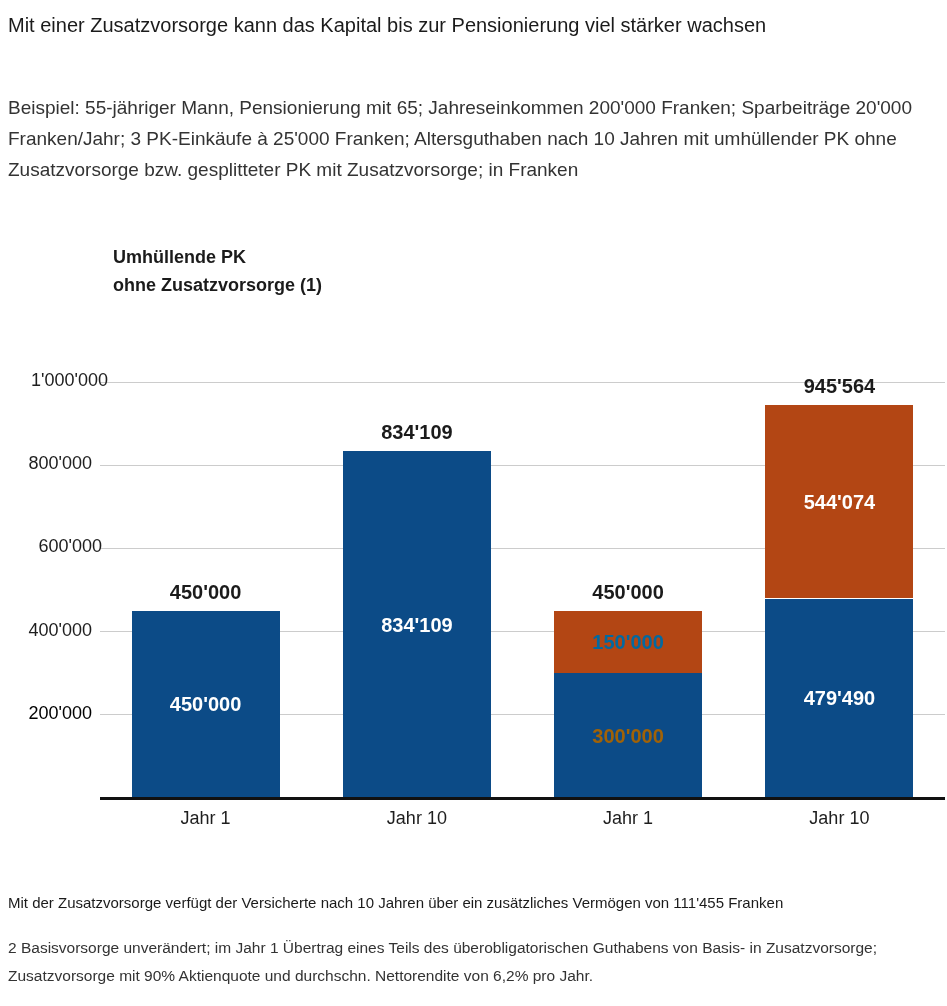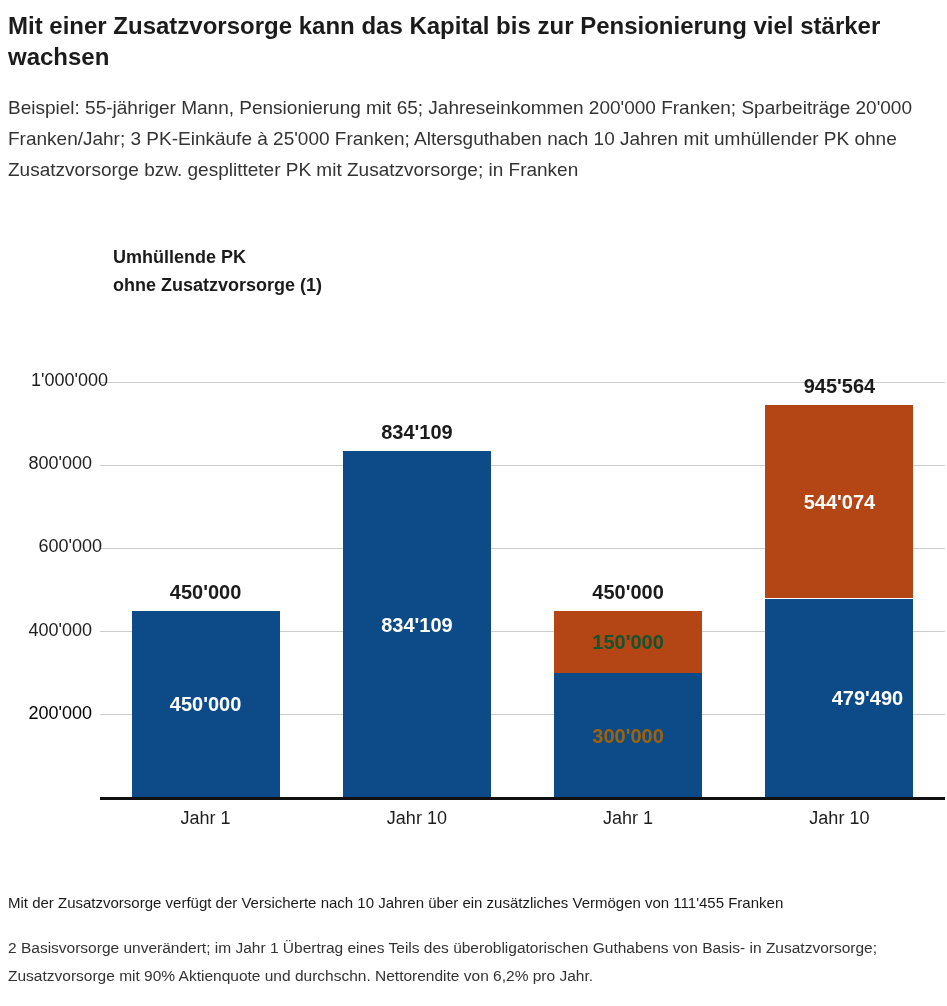--- a/index.html
+++ b/index.html
@@ -2,21 +2,21 @@
 <html><head>
 <meta charset="utf-8">
 <style>
   html,body { margin:0; padding:0; background:#fff; }
   .page {
     position:relative; width:947px; height:1006px; background:#ffffff;
     font-family:"Liberation Sans","DejaVu Sans",sans-serif; overflow:hidden; color:#1b1b1b;
   }
   .title {
     position:absolute; left:8px; top:10px; width:935px;
-    font-size:24px; line-height:31px; font-weight:700; color:#1b1b1b;
+    font-size:20px; line-height:31px; font-weight:400; color:#1b1b1b;
   }
   .description {
     position:absolute; left:8px; top:92px; width:935px;
     font-size:19px; line-height:31px; font-weight:400; color:#333333;
   }
   .group-header {
     position:absolute; font-size:18px; line-height:28px; font-weight:700; color:#1b1b1b;
   }
   #gh-left  { left:113px; top:243px; }
   #gh-right { left:618px; top:240px; }
@@ -57,25 +57,25 @@
       <div style="position: absolute; left: 131.6px; top: 691.4px; width: 148px; text-align: center; font-size: 20px; line-height: 26px; font-weight: 700; color: rgb(255, 255, 255);">450'000</div>
       <div style="position: absolute; left: 86.6px; top: 579.8px; width: 238px; text-align: center; font-size: 20px; line-height: 24px; font-weight: 700; color: rgb(27, 27, 27);">450'000</div>
       <div style="position: absolute; left: 86.6px; top: 808px; width: 238px; text-align: center; font-size: 18px; color: rgb(30, 30, 30);">Jahr 1</div>
       <div style="position: absolute; left: 342.9px; top: 451px; width: 148px; height: 347px; background: rgb(12, 75, 135);"></div>
       <div style="position: absolute; left: 342.9px; top: 611.5px; width: 148px; text-align: center; font-size: 20px; line-height: 26px; font-weight: 700; color: rgb(255, 255, 255);">834'109</div>
       <div style="position: absolute; left: 297.9px; top: 420px; width: 238px; text-align: center; font-size: 20px; line-height: 24px; font-weight: 700; color: rgb(27, 27, 27);">834'109</div>
       <div style="position: absolute; left: 297.9px; top: 808px; width: 238px; text-align: center; font-size: 18px; color: rgb(30, 30, 30);">Jahr 10</div>
       <div style="position: absolute; left: 554.1px; top: 673.2px; width: 148px; height: 124.8px; background: rgb(12, 75, 135);"></div>
       <div style="position: absolute; left: 554.1px; top: 722.6px; width: 148px; text-align: center; font-size: 20px; line-height: 26px; font-weight: 700; color: #a16207;">300'000</div>
       <div style="position: absolute; left: 554.1px; top: 610.8px; width: 148px; height: 62.4px; background: rgb(179, 70, 20);"></div>
-      <div style="position: absolute; left: 554.1px; top: 629px; width: 148px; text-align: center; font-size: 20px; line-height: 26px; font-weight: 700; color: #14532d;">150'000</div>
+      <div style="position: absolute; left: 554.1px; top: 629px; width: 148px; text-align: center; font-size: 20px; line-height: 26px; font-weight: 700; color: #0369a1;">150'000</div>
       <div style="position: absolute; left: 509.1px; top: 579.8px; width: 238px; text-align: center; font-size: 20px; line-height: 24px; font-weight: 700; color: rgb(27, 27, 27);">450'000</div>
       <div style="position: absolute; left: 509.1px; top: 808px; width: 238px; text-align: center; font-size: 18px; color: rgb(30, 30, 30);">Jahr 1</div>
       <div style="position: absolute; left: 765.4px; top: 598.5px; width: 148px; height: 199.5px; background: rgb(12, 75, 135);"></div>
-      <div style="position: absolute; left: 765.4px; top: 685.3px; width: 148px; text-align: center; font-size: 20px; line-height: 26px; font-weight: 700; color: rgb(255, 255, 255); padding-left: 28px;">479'490</div>
+      <div style="position: absolute; left: 765.4px; top: 685.3px; width: 148px; text-align: center; font-size: 20px; line-height: 26px; font-weight: 700; color: rgb(255, 255, 255);">479'490</div>
       <div style="position: absolute; left: 765.4px; top: 404.6px; width: 148px; height: 193.9px; background: rgb(179, 70, 20);"></div>
       <div style="position: absolute; left: 765.4px; top: 488.6px; width: 148px; text-align: center; font-size: 20px; line-height: 26px; font-weight: 700; color: rgb(255, 255, 255);">544'074</div>
       <div style="position: absolute; left: 720.4px; top: 373.6px; width: 238px; text-align: center; font-size: 20px; line-height: 24px; font-weight: 700; color: rgb(27, 27, 27);">945'564</div>
       <div style="position: absolute; left: 720.4px; top: 808px; width: 238px; text-align: center; font-size: 18px; color: rgb(30, 30, 30);">Jahr 10</div>
       <div style="position: absolute; left: 100px; top: 797px; width: 845px; height: 3px; background: rgb(17, 17, 17);"></div>
     </div>
 
   <div class="conclusion">Mit der Zusatzvorsorge verfügt der Versicherte nach 10 Jahren über ein zusätzliches Vermögen von 111'455 Franken</div>
   <div class="footnotes">
     <div>2 Basisvorsorge unverändert; im Jahr 1 Übertrag eines Teils des überobligatorischen Guthabens von Basis- in Zusatzvorsorge; Zusatzvorsorge mit 90% Aktienquote und durchschn. Nettorendite von 6,2% pro Jahr.</div>

